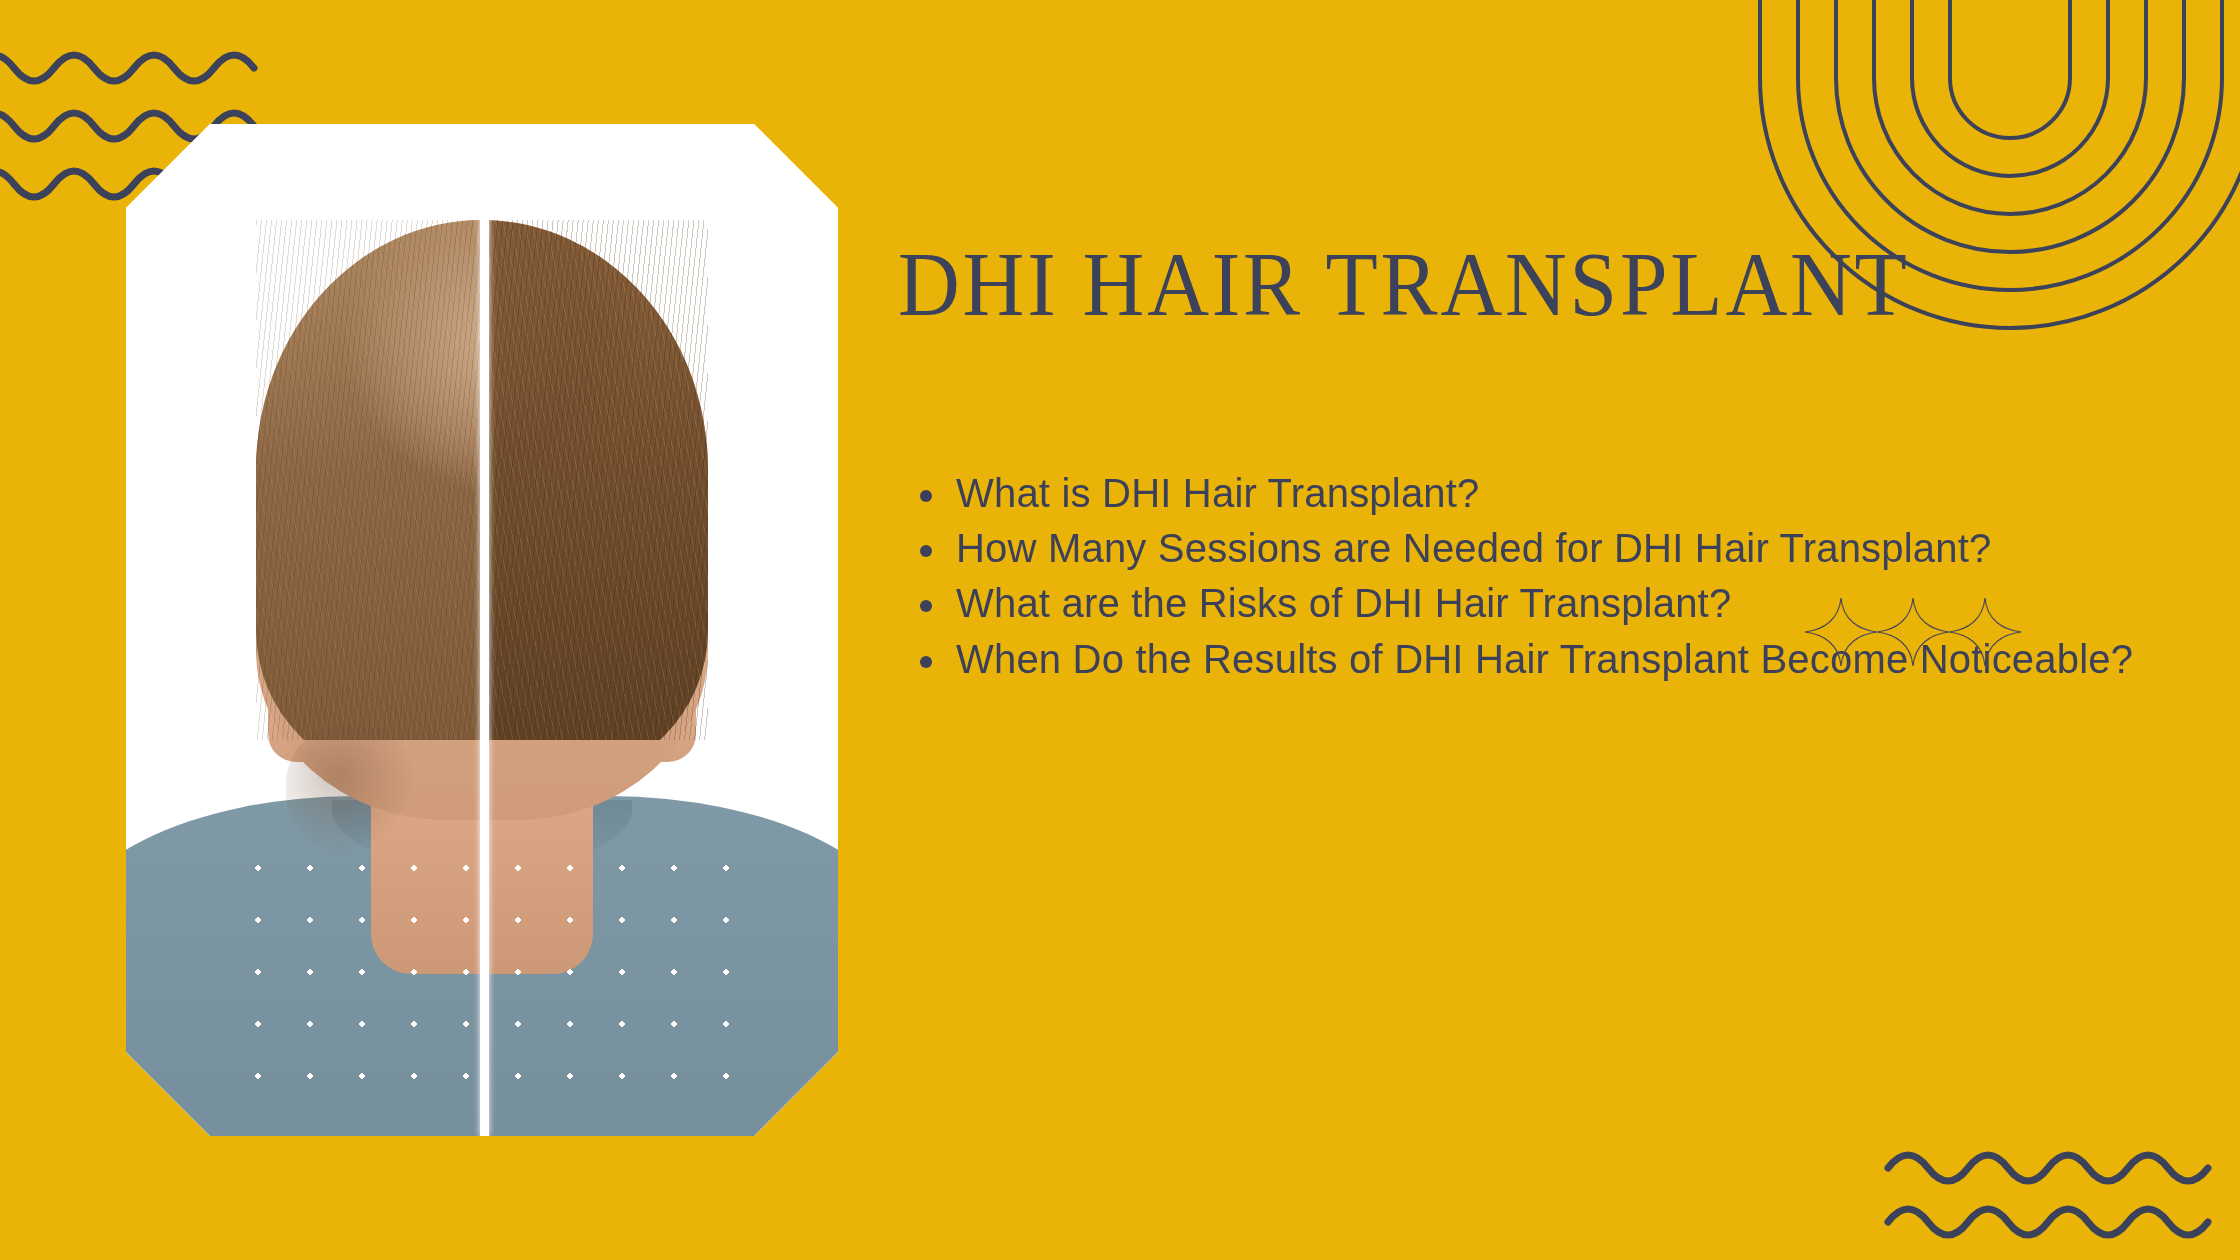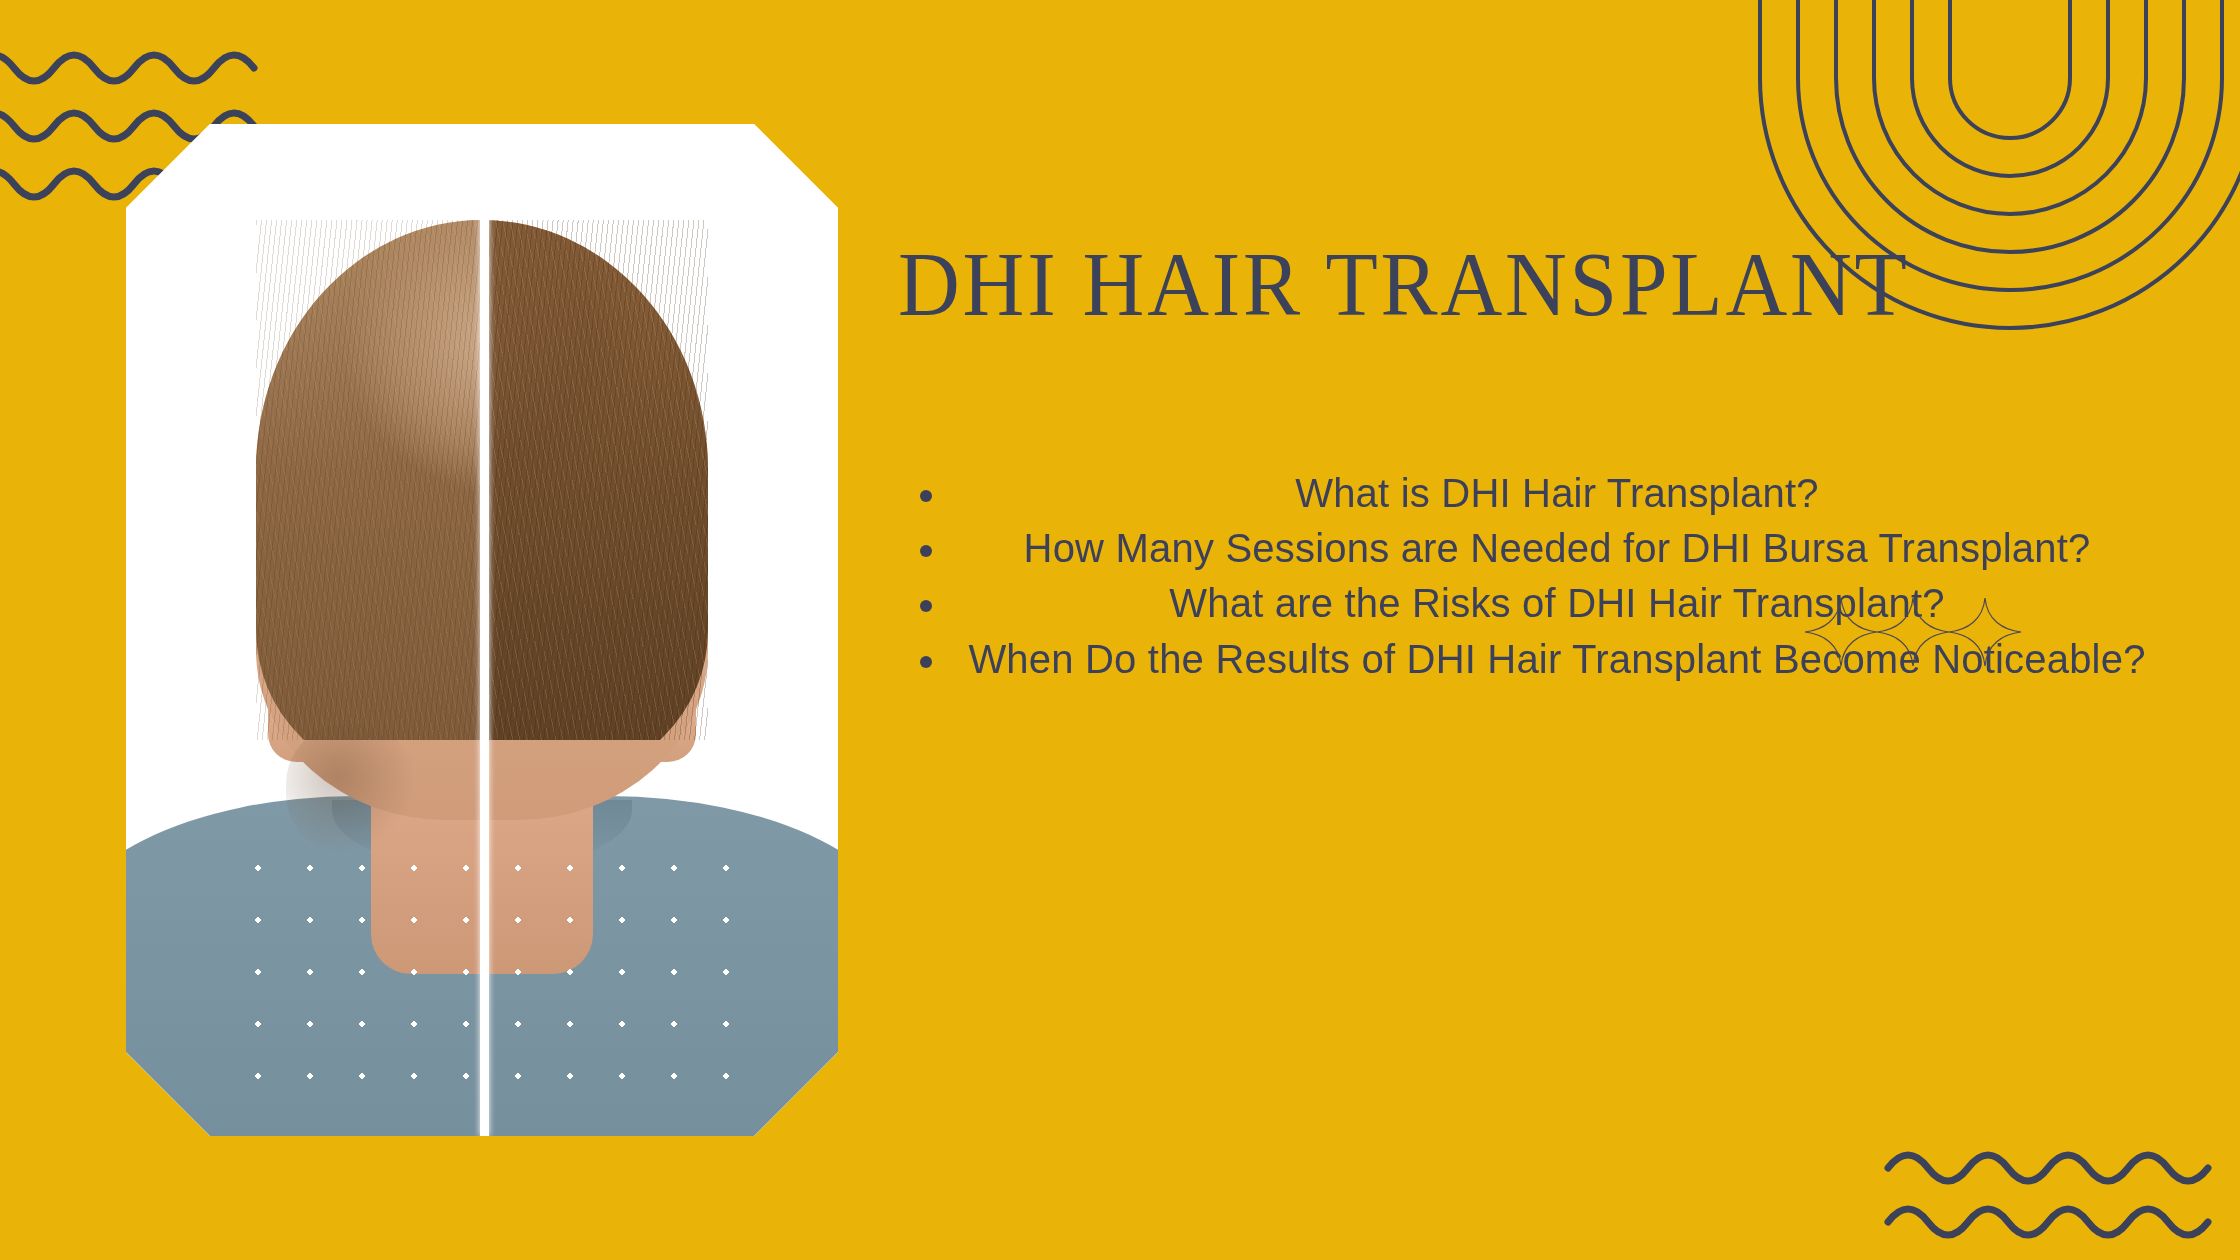--- a/index.html
+++ b/index.html
@@ -251,21 +251,20 @@
   }
 
   #faq-list {
     list-style: none;
     margin: 0;
     padding: 0;
     position: absolute;
     left: 10px;
     top: 230px;
     width: 1250px;
-    text-align: center;
   }
   #faq-list li {
     position: relative;
     padding-left: 48px;
     margin: 0 0 4px 0;
     font-family: "Liberation Sans", sans-serif;
     font-size: 40px;
     line-height: 1.28;
     font-weight: 400;
     color: #3c4159;
@@ -343,19 +342,19 @@
     <div class="deco" id="sparkles">
       <svg viewBox="0 0 220 72" fill="none" stroke="#4a4659" stroke-width="1.2">
         <path d="M38 2 C40 24 56 34 74 36 C56 38 40 48 38 70 C36 48 20 38 2 36 C20 34 36 24 38 2 Z"></path>
         <path d="M110 2 C112 24 128 34 146 36 C128 38 112 48 110 70 C108 48 92 38 74 36 C92 34 108 24 110 2 Z"></path>
         <path d="M182 2 C184 24 200 34 218 36 C200 38 184 48 182 70 C180 48 164 38 146 36 C164 34 180 24 182 2 Z"></path>
       </svg>
     </div>
 
     <ul id="faq-list">
       <li>What is DHI Hair Transplant?</li>
-      <li>How Many Sessions are Needed for DHI Bursa Transplant?</li>
+      <li>How Many Sessions are Needed for DHI Hair Transplant?</li>
       <li>What are the Risks of DHI Hair Transplant?</li>
       <li>When Do the Results of DHI Hair Transplant Become Noticeable?</li>
     </ul>
 
   </div>
 </div>
 
 </body></html>

